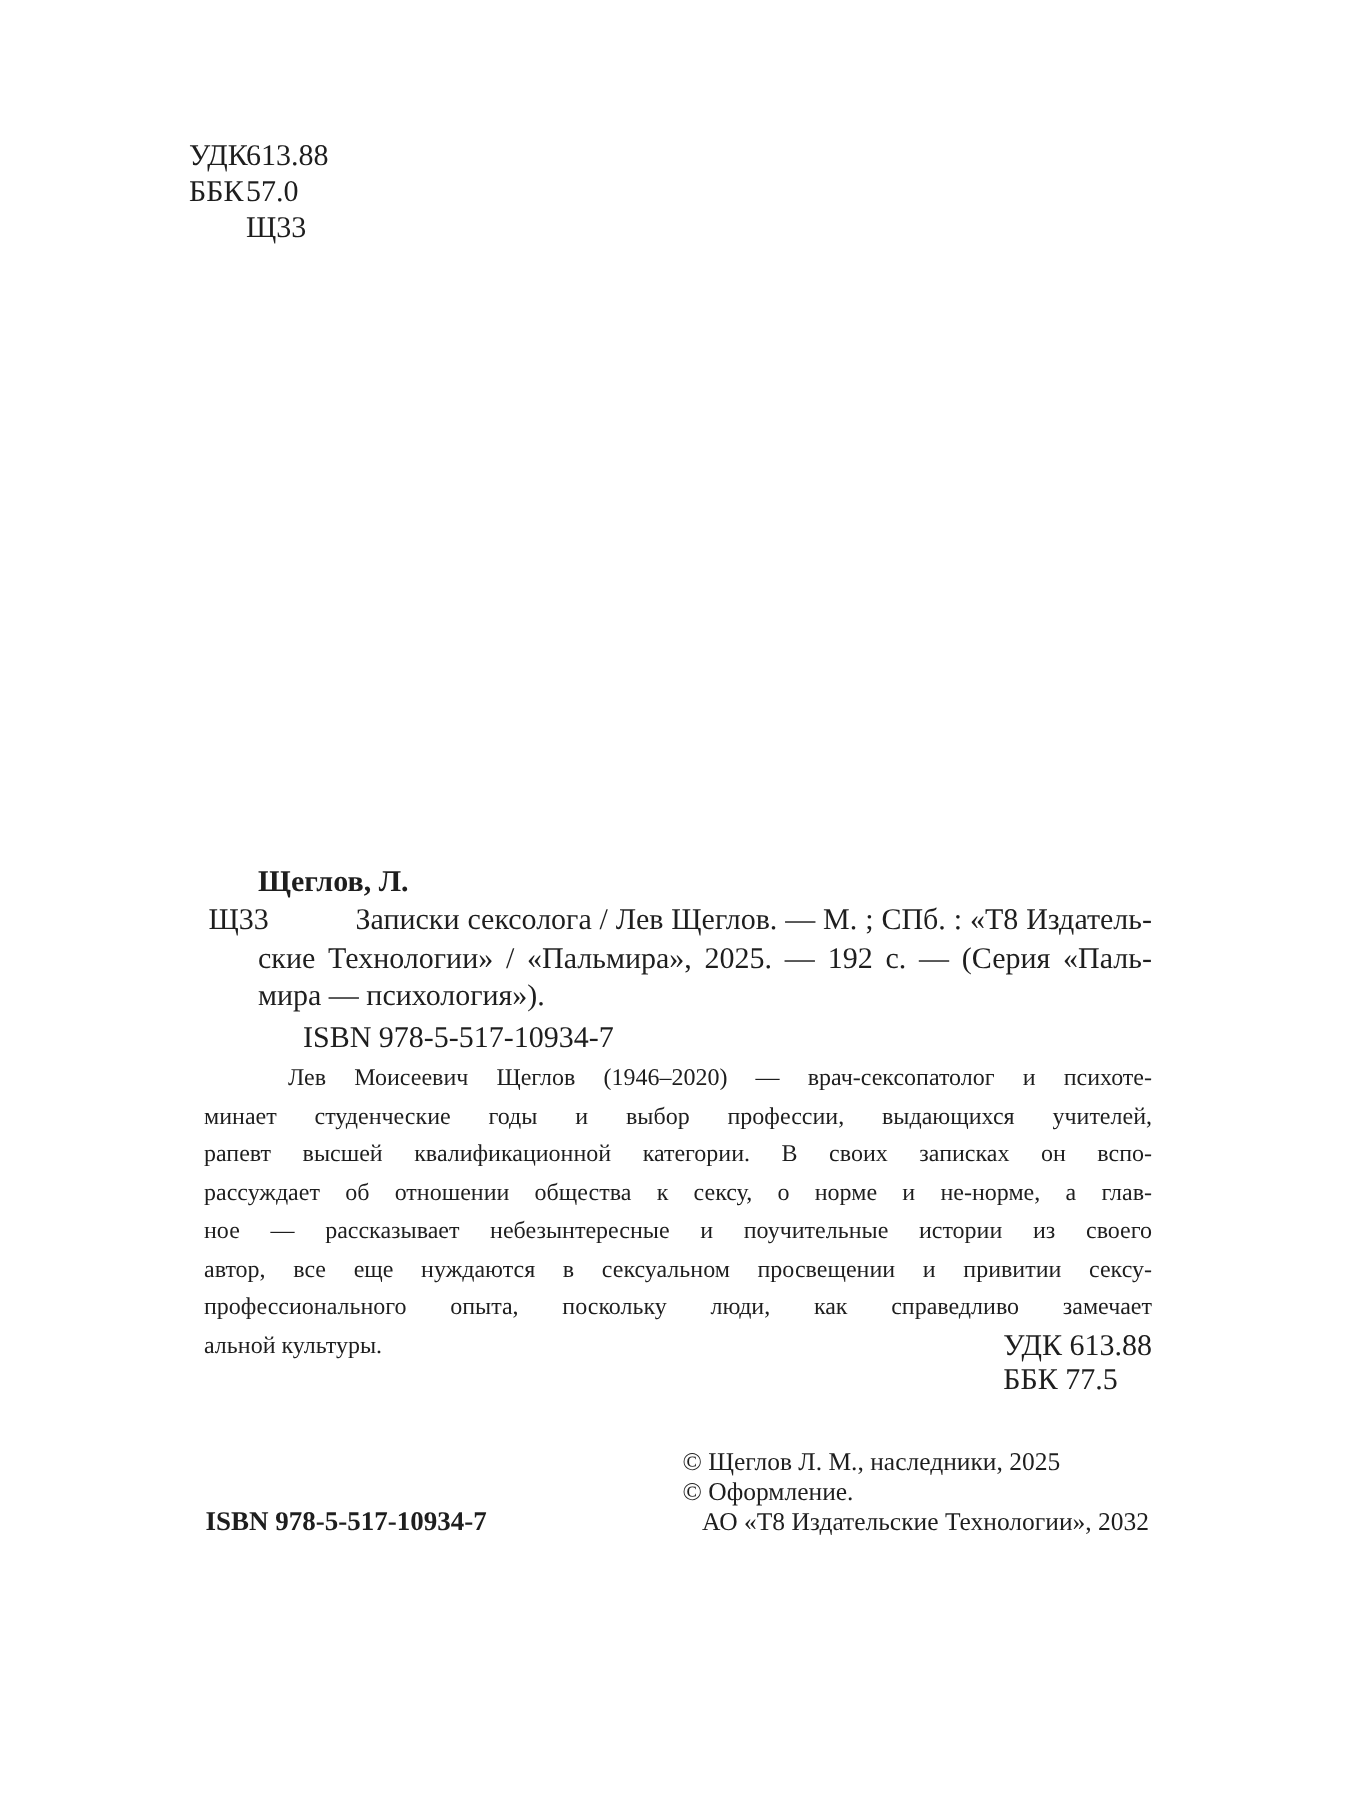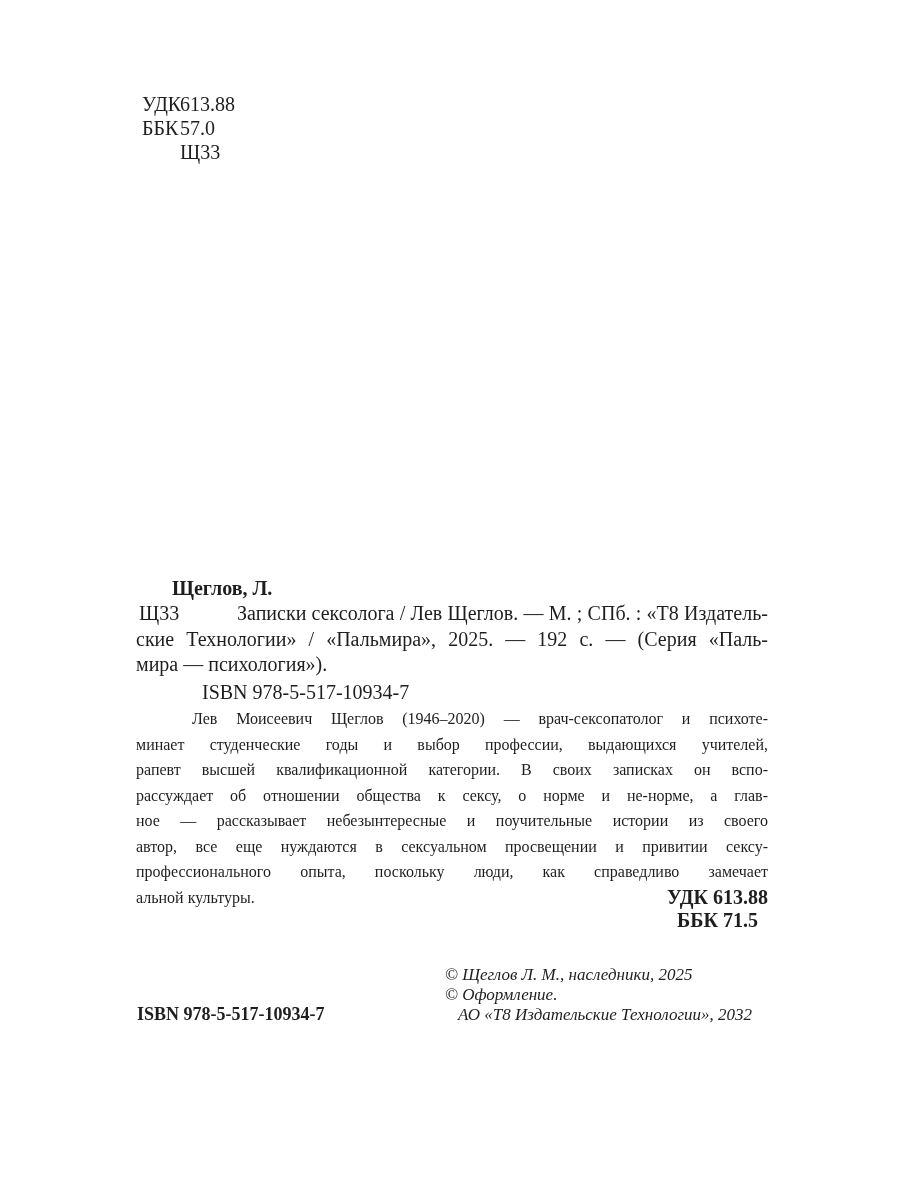--- a/index.html
+++ b/index.html
@@ -6,44 +6,44 @@
   html, body {
     width: 900px; height: 1200px;
     background: #ffffff;
     font-family: "Liberation Serif", "DejaVu Serif", serif;
     color: #1e1e1e;
     overflow: hidden;
   }
   .page { position: relative; width: 900px; height: 1200px; background: #ffffff; }
 
   
-  .top-block { position: absolute; left: 142px; top: 92px; font-size: 20px; line-height: 24px; }
+  .top-block { position: absolute; left: 126px; top: 92px; font-size: 20px; line-height: 24px; }
   .code-row { display: flex; }
   .code-row .lbl { width: 38px; }
   .authorsign-row { margin-left: 38px; }
 
   
   .catalog { position: absolute; left: 136px; top: 576px; width: 632px; font-size: 20px; line-height: 25.4px; }
   .catalog .heading { margin-left: 36px; font-weight: bold; }
   .catalog .sign { position: absolute; left: 3px; top: 25.4px; }
   .catalog .l1 { margin-left: 101px; }
-  .catalog .l2, .catalog .l3 { }
+  .catalog .l2, .catalog .l3 { margin-left: 36px; }
   .catalog .isbn { margin-left: 66px; margin-top: 2px; }
 
   .jline { text-align: justify; text-align-last: justify; }
 
   
   .annotation { position: absolute; left: 136px; top: 706px; width: 632px; font-size: 16px; line-height: 25.5px; }
   .annotation .first { text-indent: 56px; }
 
   
-  .bottom-codes { position: absolute; right: 132px; top: 886px; font-size: 20px; line-height: 23px; font-weight: bold; text-align: center; }
+  .bottom-codes { position: absolute; right: 132px; top: 886px; font-size: 20px; line-height: 23px; font-weight: normal; text-align: left; }
 
   
-  .copyright { position: absolute; left: 445px; top: 965px; font-size: 17px; line-height: 20px; font-style: italic; }
+  .copyright { position: absolute; left: 455px; top: 965px; font-size: 17px; line-height: 20px; }
   .copyright .indent { padding-left: 13px; }
 
   
   .bottom-isbn { position: absolute; left: 137px; top: 1004px; font-size: 18px; font-weight: bold; }
 </style>
 </head>
 <body>
 
 <div class="page">
 
@@ -74,21 +74,21 @@
     <div class="jline">рапевт высшей квалификационной категории. В своих записках он вспо-</div>
     <div class="jline">рассуждает об отношении общества к сексу, о норме и не-норме, а глав-</div>
     <div class="jline">ное — рассказывает небезынтересные и поучительные истории из своего</div>
     <div class="jline">автор, все еще нуждаются в сексуальном просвещении и привитии сексу-</div>
     <div class="jline">профессионального опыта, поскольку люди, как справедливо замечает</div>
     <div>альной культуры.</div>
   </div>
 
   <div class="bottom-codes">
     <div>УДК 613.88</div>
-    <div>ББК 71.5</div>
+    <div>ББК 77.5</div>
   </div>
 
   <div class="copyright">
     <div>© Щеглов Л. М., наследники, 2025</div>
     <div>© Оформление.</div>
     <div class="indent">АО «Т8 Издательские Технологии», 2032</div>
   </div>
 
   <div class="bottom-isbn">ISBN 978-5-517-10934-7</div>
 

